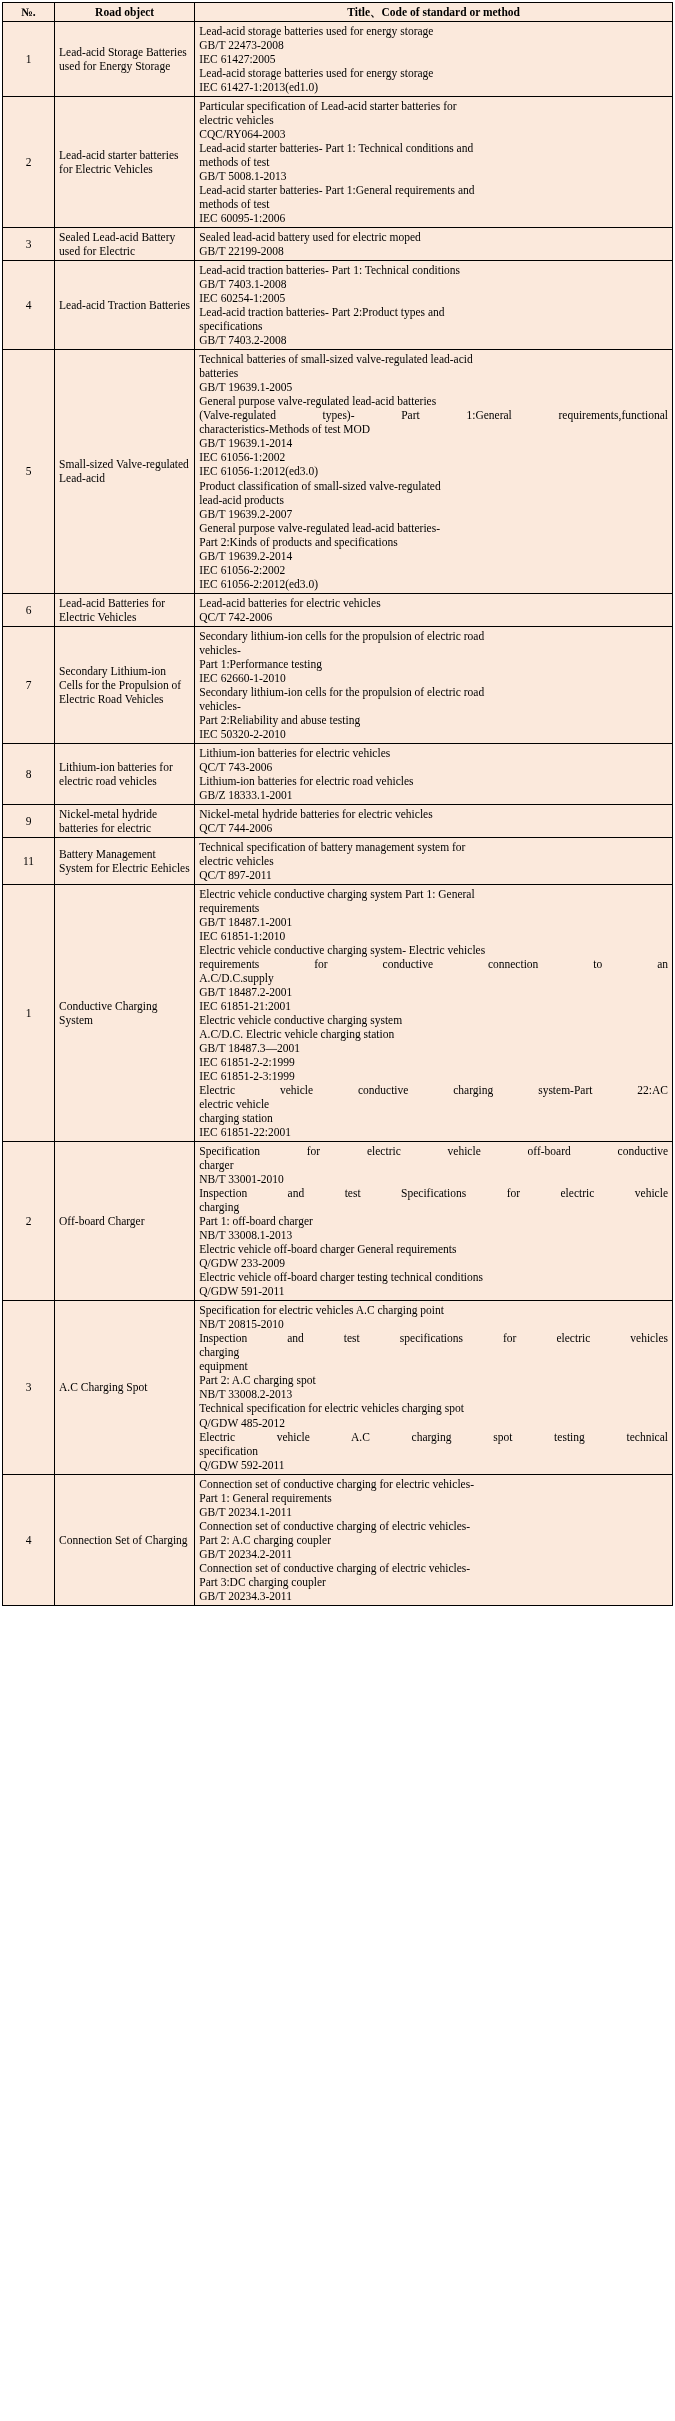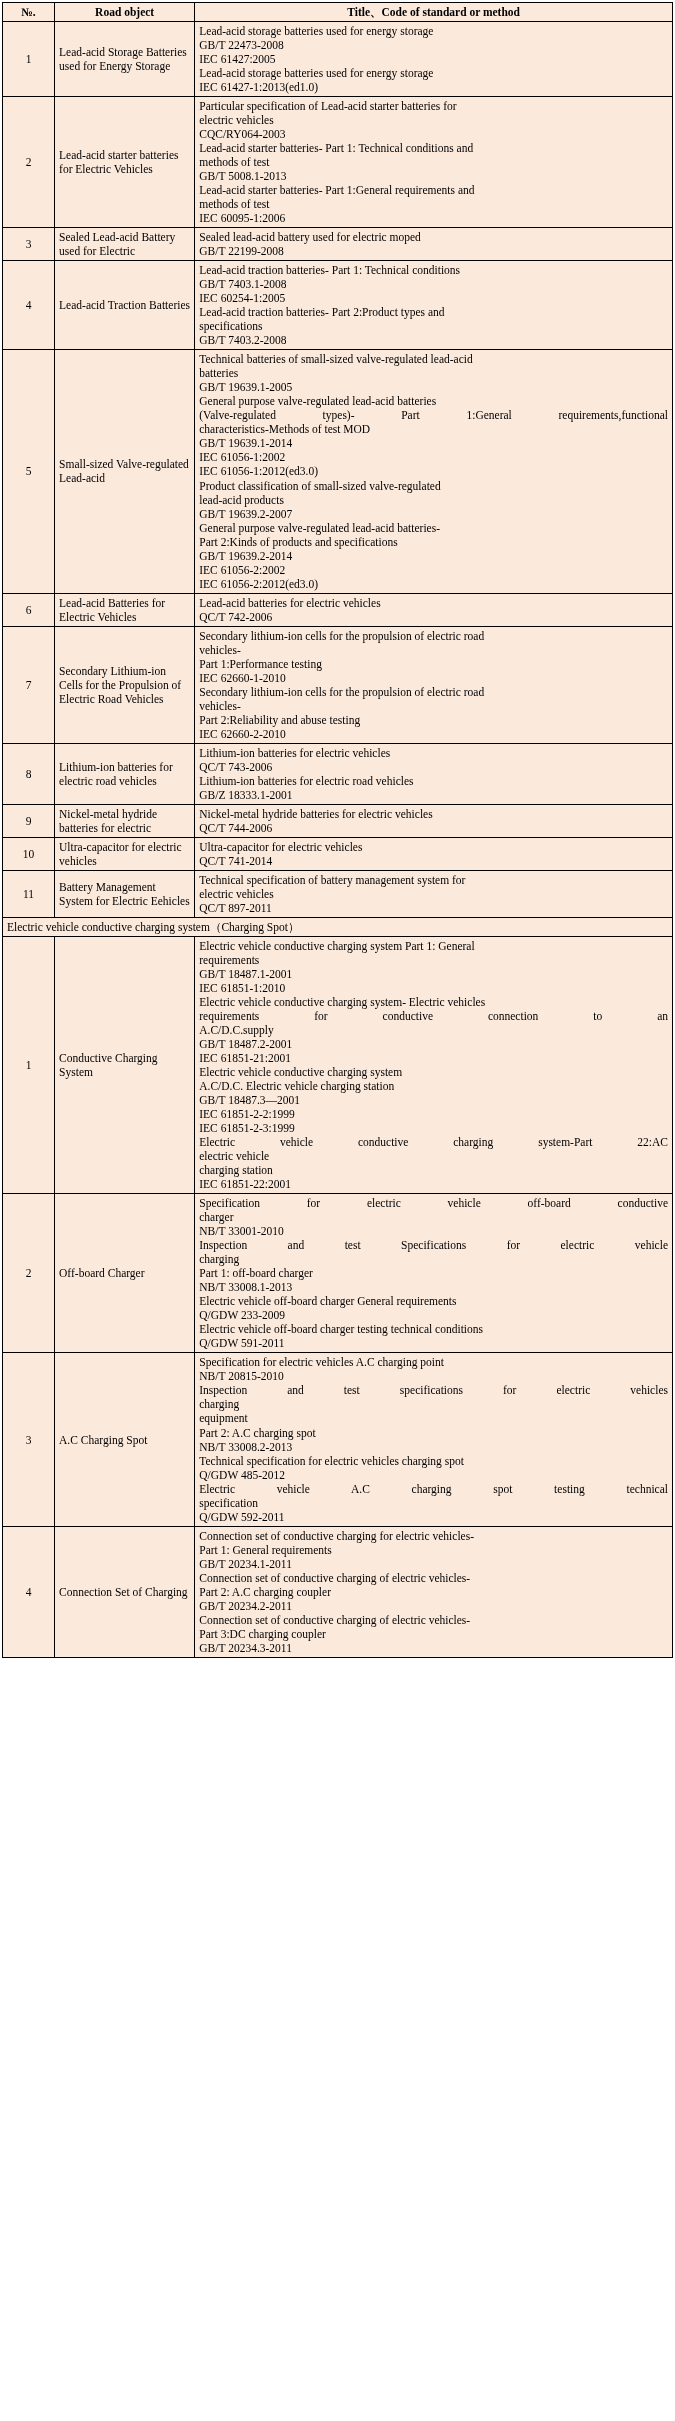--- a/index.html
+++ b/index.html
@@ -170,21 +170,21 @@
           <td class="no">7</td>
           <td class="obj">Secondary Lithium-ion Cells for the Propulsion of Electric Road Vehicles</td>
           <td class="title">
             <span class="line">Secondary lithium-ion cells for the propulsion of electric road</span>
             <span class="line">vehicles-</span>
             <span class="line">Part 1:Performance testing</span>
             <span class="line">IEC 62660-1-2010</span>
             <span class="line">Secondary lithium-ion cells for the propulsion of electric road</span>
             <span class="line">vehicles-</span>
             <span class="line">Part 2:Reliability and abuse testing</span>
-            <span class="line">IEC 62660-2-2010</span>
+            <span class="line">IEC 50320-2-2010</span>
           </td>
         </tr>
         <tr>
           <td class="no">8</td>
           <td class="obj">Lithium-ion batteries for electric road vehicles</td>
           <td class="title">
             <span class="line">Lithium-ion batteries for electric vehicles</span>
             <span class="line">QC/T 743-2006</span>
             <span class="line">Lithium-ion batteries for electric road vehicles</span>
             <span class="line">GB/Z 18333.1-2001</span>
@@ -192,38 +192,27 @@
         </tr>
         <tr>
           <td class="no">9</td>
           <td class="obj">Nickel-metal hydride batteries for electric</td>
           <td class="title">
             <span class="line">Nickel-metal hydride batteries for electric vehicles</span>
             <span class="line">QC/T 744-2006</span>
           </td>
         </tr>
         <tr>
-          <td class="no">10</td>
-          <td class="obj">Ultra-capacitor for electric vehicles</td>
-          <td class="title">
-            <span class="line">Ultra-capacitor for electric vehicles</span>
-            <span class="line">QC/T 741-2014</span>
-          </td>
-        </tr>
-        <tr>
           <td class="no">11</td>
           <td class="obj">Battery Management System for Electric Eehicles</td>
           <td class="title">
             <span class="line">Technical specification of battery management system for</span>
             <span class="line">electric vehicles</span>
             <span class="line">QC/T 897-2011</span>
           </td>
-        </tr>
-        <tr>
-          <td class="section" colspan="3">Electric vehicle conductive charging system（Charging Spot）</td>
         </tr>
         <tr>
           <td class="no">1</td>
           <td class="obj">Conductive Charging System</td>
           <td class="title">
             <span class="line">Electric vehicle conductive charging system Part 1: General</span>
             <span class="line">requirements</span>
             <span class="line">GB/T 18487.1-2001</span>
             <span class="line">IEC 61851-1:2010</span>
             <span class="line">Electric vehicle conductive charging system- Electric vehicles</span>

